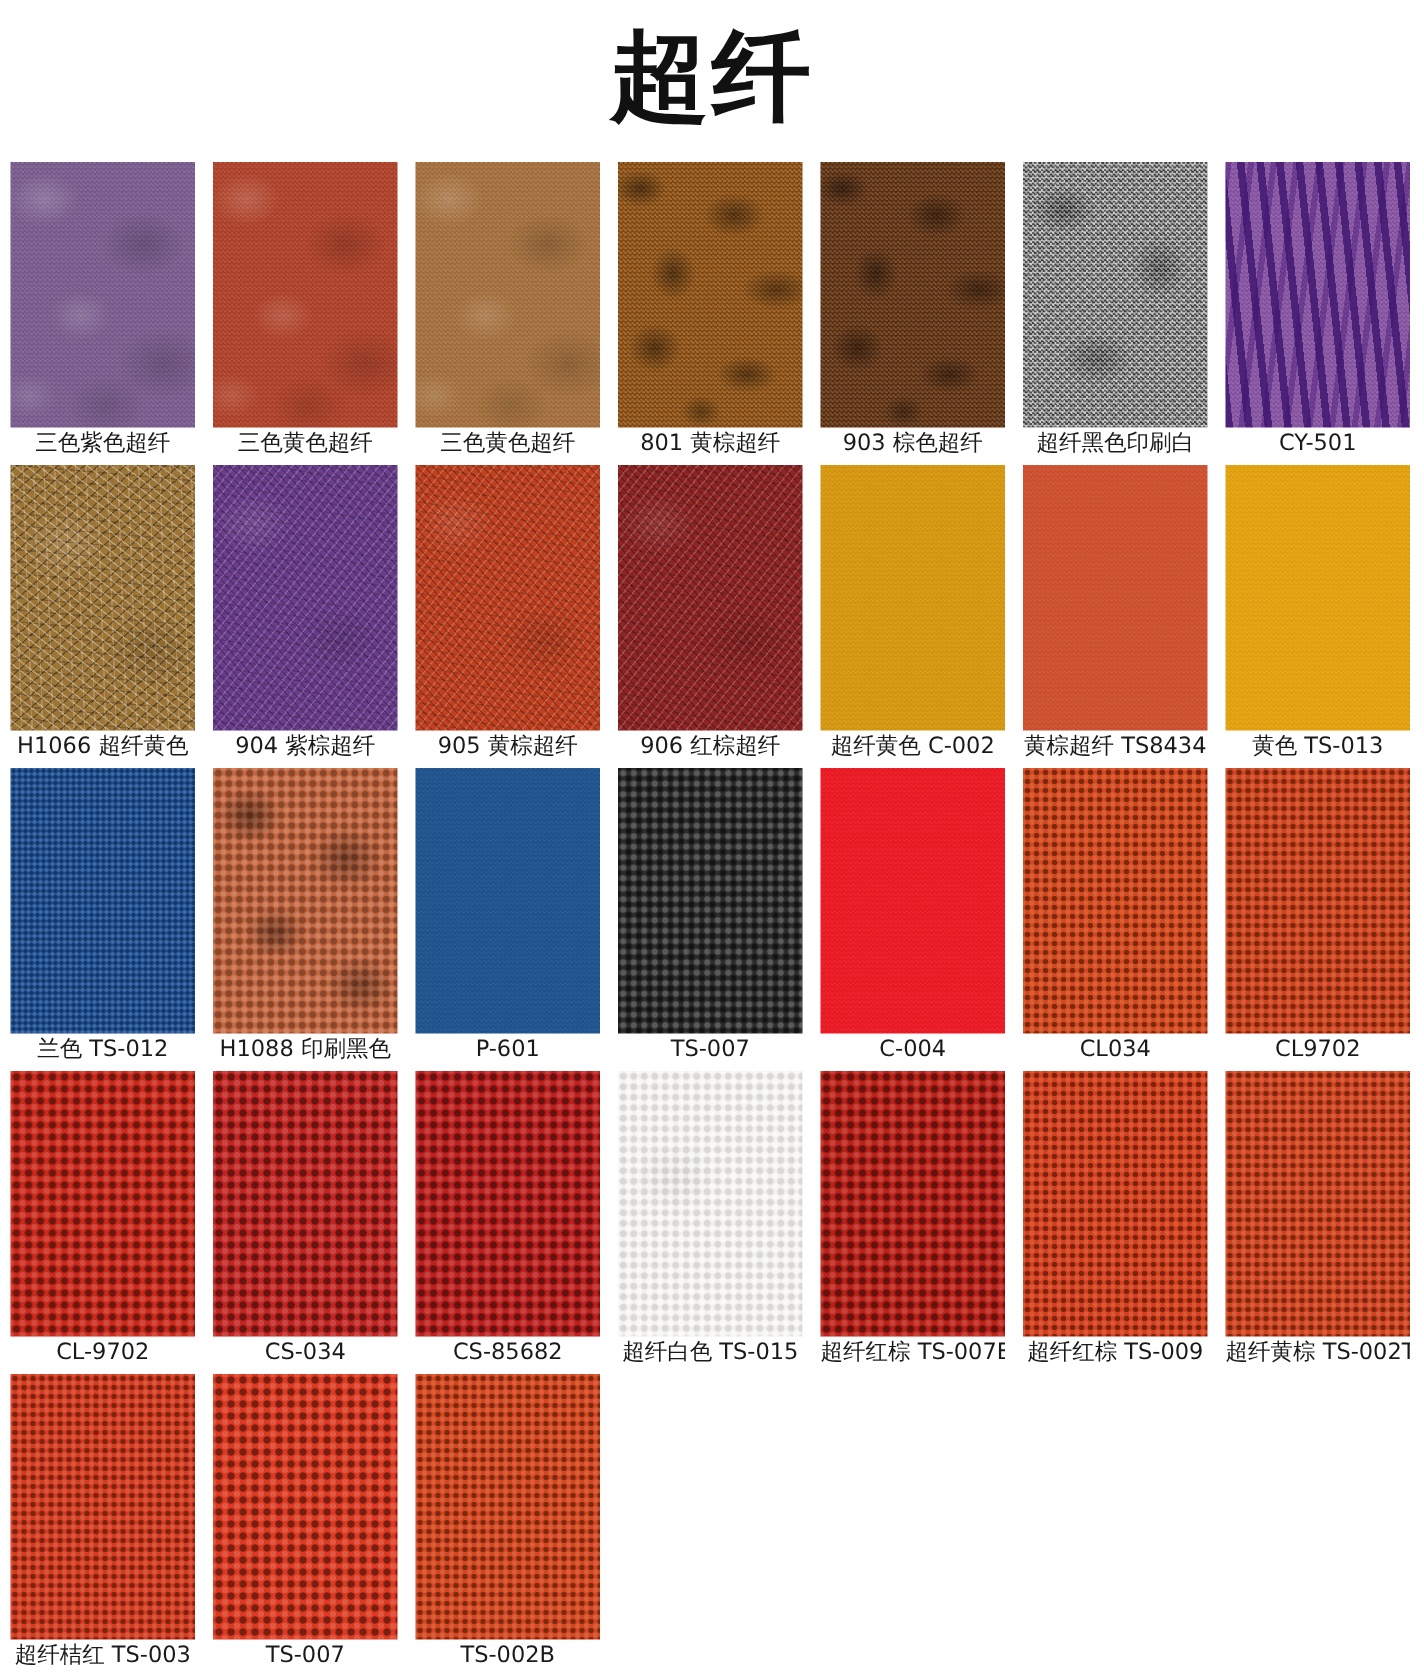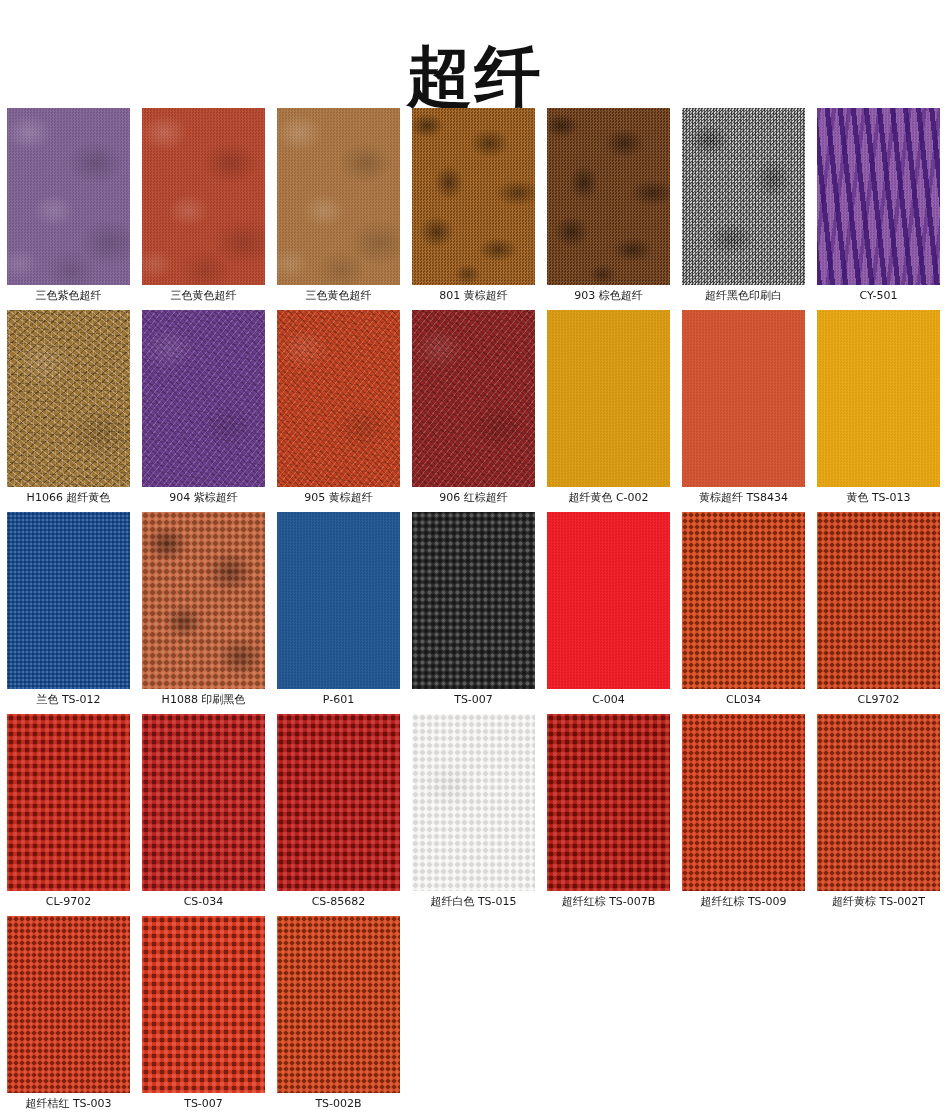--- a/index.html
+++ b/index.html
@@ -14,20 +14,21 @@
     min-height:1115px;
     background:#fff;
     position:relative;
     box-sizing:border-box;
     overflow:hidden;
   }
   
   .title-bar{
     height:108px;
     display:flex;
+    align-items:center;
     justify-content:center;
     padding-bottom:6px;
     box-sizing:border-box;
   }
   .title{
     font-family:"DejaVu Sans","Liberation Sans",sans-serif;
     font-size:66px;
     line-height:1;
     font-weight:700;
     letter-spacing:2px;
@@ -58,21 +59,21 @@
   }
   .chip .grain{
     position:absolute;
     inset:0;
     pointer-events:none;
   }
   .caption{
     height:21px;
     line-height:21px;
     text-align:center;
-    font-size:11px;
+    font-size:15px;
     color:#1a1a1a;
     white-space:nowrap;
     overflow:hidden;
     font-family:"DejaVu Sans","Liberation Sans",sans-serif;
   }
   
 
   
   .tex-suede .grain{
     background-image:

